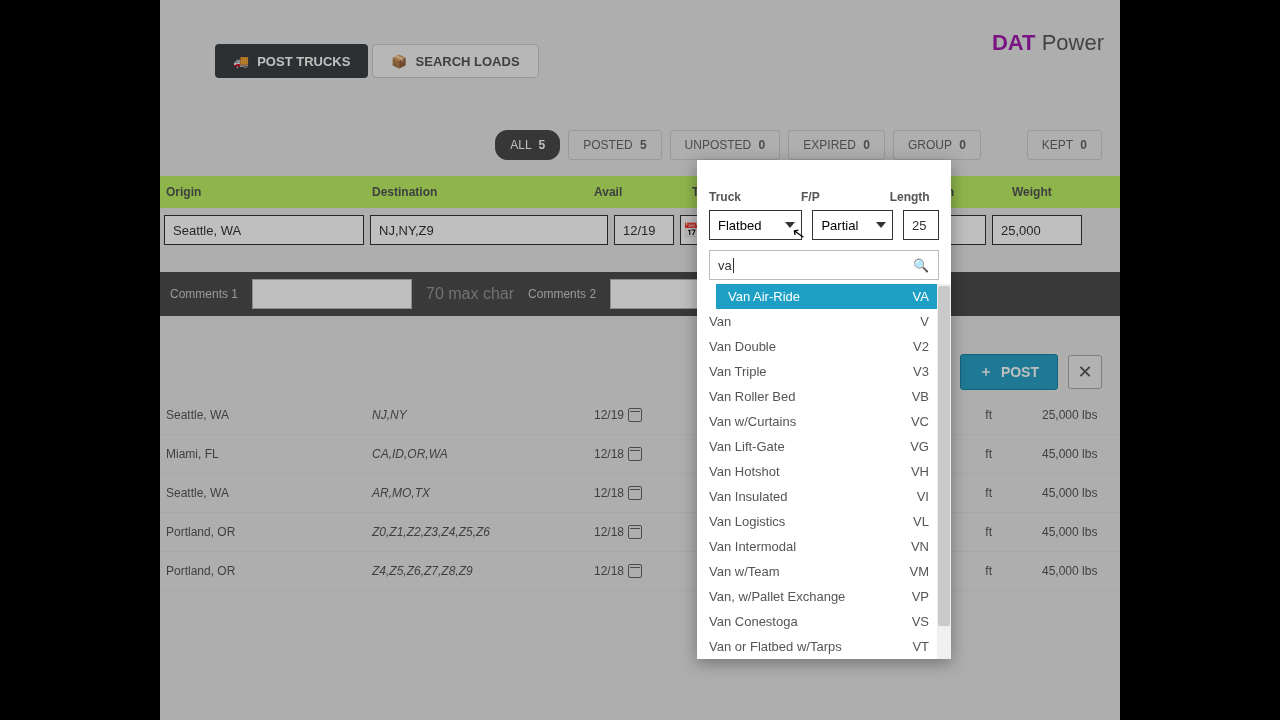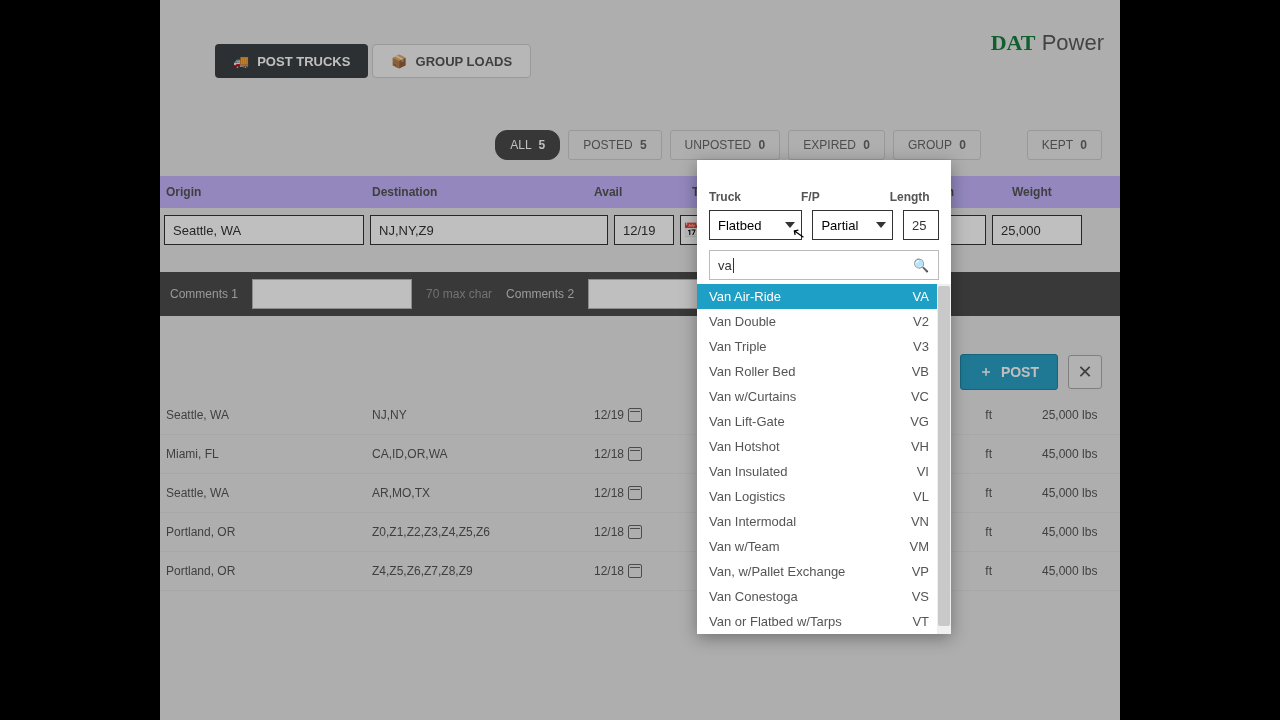--- a/index.html
+++ b/index.html
@@ -3,102 +3,102 @@
 <meta charset="utf-8">
 <style>
   * { box-sizing: border-box; margin: 0; padding: 0; font-family: Arial, Helvetica, sans-serif; }
   body { width: 1280px; height: 720px; background: #000; overflow: hidden; position: relative; }
   .stage { position: absolute; left: 160px; top: 0; width: 960px; height: 720px; background: #e9e9e9; }
   .scrim { position: absolute; inset: 0; background: rgba(0,0,0,0.25); pointer-events: none; }
 
   
   .topbar { position: relative; height: 78px; background: #e9e9e9; }
   .brand { position: absolute; right: 16px; top: 30px; font-size: 22px; color: #5a5a5a; }
-  .brand b { font-weight: 700; color: #15803d; font-family: Liberation Serif, serif; }
+  .brand b { font-weight: 700; color: #a21caf; }
   .mode-btns { position: absolute; left: 55px; top: 44px; display: flex; gap: 4px; }
   .mode-btn { height: 34px; padding: 0 18px; border-radius: 4px; display: flex; align-items: center; gap: 8px; font-size: 13px; font-weight: 700; cursor: pointer; }
   .mode-btn.dark { background: #3c4043; color: #fff; }
   .mode-btn.light { background: #f4f4f4; color: #555; border: 1px solid #ccc; }
 
   
   .tabrow { position: absolute; left: 0; right: 0; top: 130px; height: 30px; display: flex; justify-content: flex-end; padding-right: 18px; gap: 8px; align-items: stretch; }
   .tab { background: #eaeaea; border: 1px solid #ccc; padding: 0 14px; line-height: 28px; font-size: 12px; color: #666; border-radius: 3px; cursor: pointer; text-align: center; }
   .tab.active { background: #4a4a4a; color: #fff; border-color: #4a4a4a; border-radius: 12px; }
   .tab span.count { font-weight: 700; margin-left: 4px; }
 
   
-  .colhead { position: absolute; left: 0; right: 0; top: 176px; height: 32px; background: #c4b5fd; display: flex; align-items: center; font-size: 12px; color: #555; font-weight: 600; }
+  .colhead { position: absolute; left: 0; right: 0; top: 176px; height: 32px; background: #bef264; display: flex; align-items: center; font-size: 12px; color: #555; font-weight: 600; }
   .col-origin { width: 212px; padding-left: 6px; }
   .col-dest { width: 222px; }
   .col-avail { width: 98px; }
   .col-truck { width: 122px; }
   .col-fp { width: 100px; }
   .col-len { width: 84px; }
   .col-wt { flex: 1; padding-left: 14px; }
 
   
   .inrow { position: absolute; left: 0; right: 0; top: 212px; height: 36px; display: flex; align-items: center; gap: 6px; padding: 0 4px; }
   .in { height: 30px; border: 1px solid #333; background: #fff; font-size: 13px; padding: 0 8px; color: #333; }
   .drop { background: #fff; border: 1px solid #333; height: 30px; display: flex; align-items: center; justify-content: space-between; padding: 0 8px 0 8px; font-size: 13px; color: #333; position: relative; }
   .caret { width: 0; height: 0; border-left: 5px solid transparent; border-right: 5px solid transparent; border-top: 6px solid #333; }
   .date-icon { width: 24px; height: 30px; border: 1px solid #333; background: #fff; display: flex; align-items: center; justify-content: center; font-size: 14px; }
 
   
   .commentsrow { position: absolute; left: 0; right: 0; top: 272px; height: 44px; background: #4c4c4c; display: flex; align-items: center; gap: 14px; padding: 0 10px; color: #ccc; font-size: 12px; }
   .cbox { background: #fff; border: 1px solid #bbb; height: 30px; }
-  .maxchar { color: #999; font-size: 12px; }
+  .maxchar { color: #999; font-size: 16px; }
 
   
   .actionrow { position: absolute; left: 0; right: 0; top: 350px; height: 44px; display: flex; align-items: center; justify-content: flex-end; gap: 10px; padding-right: 18px; }
   .postbtn { background: #2aa2c6; color: #fff; font-weight: 700; padding: 8px 18px; border-radius: 3px; display: flex; align-items: center; gap: 8px; font-size: 14px; cursor: pointer; border: 1px solid #1b87a8; }
   .closebtn { width: 34px; height: 34px; border: 1px solid #aaa; border-radius: 3px; background: #eee; display: flex; align-items: center; justify-content: center; font-size: 18px; color: #555; cursor: pointer; }
 
   
   .datarows { position: absolute; left: 0; right: 0; top: 396px; font-size: 12px; color: #555; }
   .drow { height: 39px; display: flex; align-items: center; border-bottom: 1px solid #e0e0e0; }
   .drow .c { padding-left: 0; }
   .drow .c.origin { width: 212px; padding-left: 6px; }
-  .drow .c.dest { width: 222px; }
+  .drow .c.dest { width: 222px; font-style: italic; }
   .drow .c.avail { width: 98px; display: flex; align-items: center; gap: 4px; }
   .drow .c.spacer { width: 240px; }
   .drow .c.len { width: 60px; text-align: right; }
   .drow .c.wt { flex: 1; padding-left: 50px; }
   .cal { width: 14px; height: 14px; border: 1px solid #666; border-radius: 2px; position: relative; }
   .cal:before { content: ''; position: absolute; top: 2px; left: 1px; right: 1px; height: 1px; background: #666; }
 
   
   .popover { position: absolute; left: 697px; top: 160px; width: 254px; background: #fff; box-shadow: 0 4px 16px rgba(0,0,0,0.35); z-index: 50; }
   .pop-head { height: 50px; display: flex; align-items: flex-end; padding: 0 12px 6px 12px; gap: 60px; font-size: 12px; color: #555; font-weight: 600; }
   .pop-fields { display: flex; gap: 10px; padding: 0 12px 10px 12px; }
   .pop-select { border: 1px solid #333; height: 30px; display: flex; align-items: center; justify-content: space-between; padding: 0 6px 0 8px; font-size: 13px; flex: 1; cursor: pointer; }
   .searchbox { margin: 0 12px 4px 12px; height: 30px; border: 1px solid #bbb; display: flex; align-items: center; padding: 0 8px; font-size: 13px; color: #333; justify-content: space-between; }
   .searchbox .cursor { border-right: 1px solid #333; animation: blink 1s infinite; padding-right: 1px;}
   @keyframes blink { 50% { border-color: transparent; } }
   .options { max-height: 430px; overflow: hidden; position: relative; }
   .opt { height: 25px; display: flex; align-items: center; justify-content: space-between; padding: 0 22px 0 12px; font-size: 13px; color: #555; cursor: pointer; }
-  .opt.hl { background: #1ea0c6; color: #fff; }
+  .opt.hl { background: #1ea0c6; color: #fff; margin-left: 19px; }
   .scrollbar { position: absolute; right: 0; top: 0; width: 14px; height: 100%; background: #f0f0f0; }
   .thumb { position: absolute; left: 1px; width: 12px; background: #c9c9c9; border-radius: 2px; }
 
   .cursor-icon { position: absolute; left: 792px; top: 224px; z-index: 60; font-size: 16px; transform: rotate(-10deg); }
 </style>
 </head>
 <body>
 
 <div class="stage">
   <div class="topbar">
     <div class="brand"><b>DAT</b> <span>Power</span></div>
     <div class="mode-btns">
       <div class="mode-btn dark">
         <span>🚚</span>
         <span>POST TRUCKS</span>
       </div>
       <div class="mode-btn light">
         <span>📦</span>
-        <span>GROUP LOADS</span>
+        <span>SEARCH LOADS</span>
       </div>
     </div>
   </div>
 
   <div class="tabrow">
     <div class="tab active"><span>ALL</span> <span class="count">5</span></div>
     <div class="tab"><span>POSTED</span> <span class="count">5</span></div>
     <div class="tab"><span>UNPOSTED</span> <span class="count">0</span></div>
     <div class="tab"><span>EXPIRED</span> <span class="count">0</span></div>
     <div class="tab"><span>GROUP</span> <span class="count">0</span></div>
@@ -217,20 +217,24 @@
   <div class="searchbox">
     <span><span>va</span><span class="cursor"></span></span>
     <span style="color:#888">🔍</span>
   </div>
   <div class="options" id="opts">
     <div class="opt hl">
         <span>Van Air-Ride</span>
         <span>VA</span>
       </div>
       <div class="opt">
+        <span>Van</span>
+        <span>V</span>
+      </div>
+      <div class="opt">
         <span>Van Double</span>
         <span>V2</span>
       </div>
       <div class="opt">
         <span>Van Triple</span>
         <span>V3</span>
       </div>
       <div class="opt">
         <span>Van Roller Bed</span>
         <span>VB</span>

